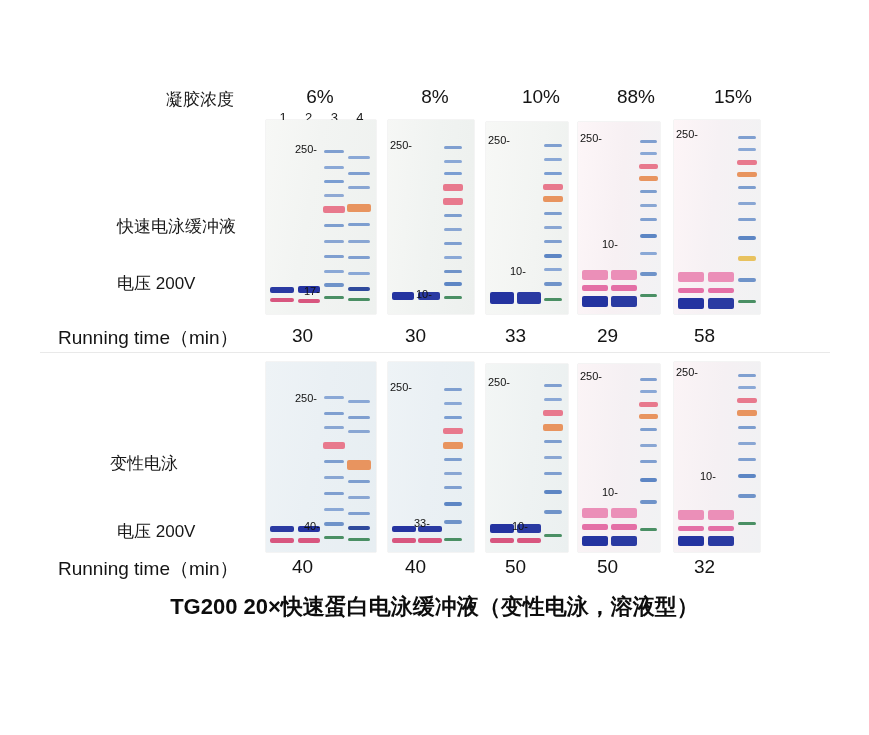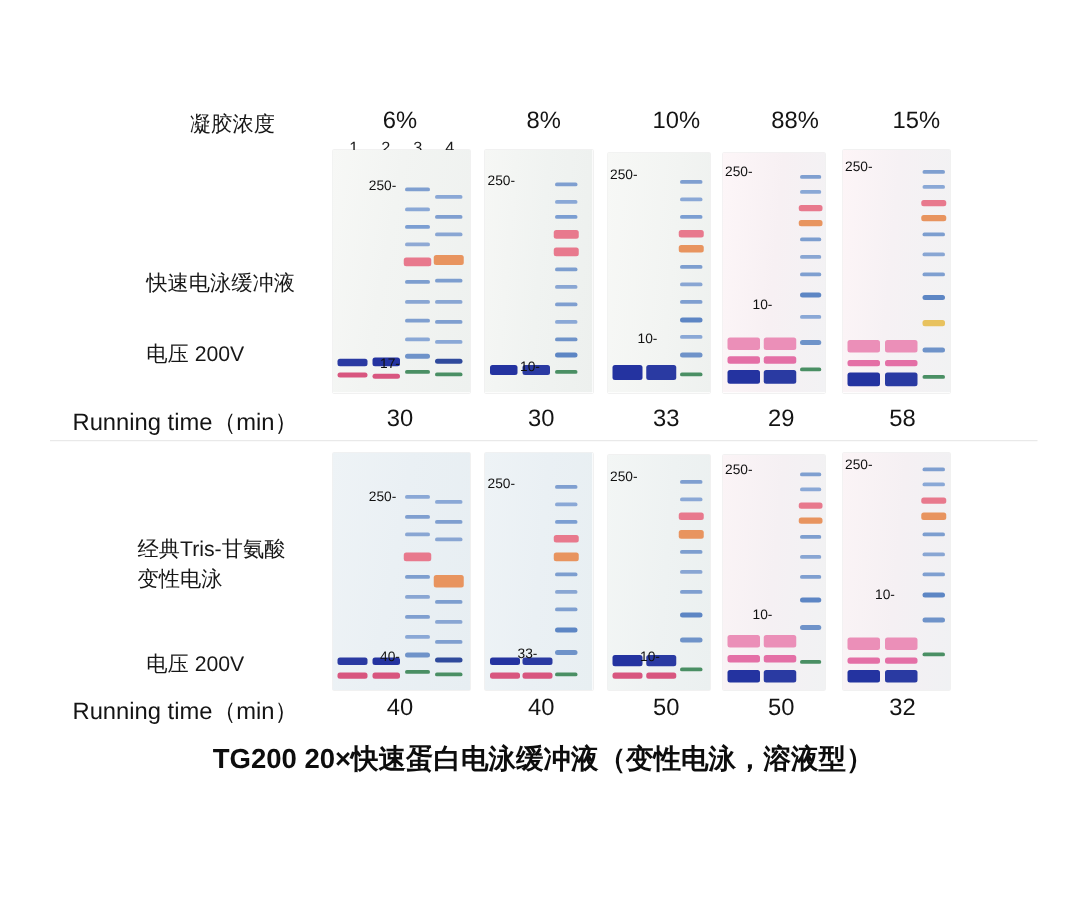--- a/index.html
+++ b/index.html
@@ -39,21 +39,21 @@
   .rt-label {
     position: absolute;
     font-size: 19px;
     color: #141414;
     white-space: nowrap;
   }
   .rt-val {
     position: absolute;
     font-size: 19px;
     color: #141414;
-    text-align: center;
+    text-align: left;
     white-space: nowrap;
   }
   .lane-nums {
     position: absolute;
     font-size: 13px;
     color: #1b1b1b;
     white-space: nowrap;
     letter-spacing: 0;
   }
   .lane-nums span { display: inline-block; width: 22px; text-align: center; }
@@ -97,21 +97,21 @@
   .divider {
     position: absolute;
     background: #e9e9e9;
   }
 </style>
 </head>
 <body>
 
 <div class="page">
 
-  <div class="label cn" style="left:152px; top:88px;">凝胶浓度</div>
+  <div class="label cn" style="left:166px; top:88px;">凝胶浓度</div>
 
   <div class="pct" style="left:290px; top:86px; width:60px;">6%</div>
   <div class="pct" style="left:405px; top:86px; width:60px;">8%</div>
   <div class="pct" style="left:506px; top:86px; width:70px;">10%</div>
   <div class="pct" style="left:601px; top:86px; width:70px;">88%</div>
   <div class="pct" style="left:698px; top:86px; width:70px;">15%</div>
 
   <div class="lane-nums" style="left:272px; top:110px;">
     <span>1</span>
     <span>2</span>
@@ -249,21 +249,20 @@
 
   <div class="rt-label" style="left:58px; top:325px;">Running time（min）</div>
   <div class="rt-val" style="left:292px; top:325px; width:56px;">30</div>
   <div class="rt-val" style="left:405px; top:325px; width:56px;">30</div>
   <div class="rt-val" style="left:505px; top:325px; width:56px;">33</div>
   <div class="rt-val" style="left:597px; top:325px; width:56px;">29</div>
   <div class="rt-val" style="left:694px; top:325px; width:56px;">58</div>
 
   <div class="divider" style="left:40px; top:352px; width:790px; height:1px;"></div>
 
-  <div class="label cn" style="left:110px; top:428px;">经典Tris-甘氨酸</div>
   <div class="label cn" style="left:110px; top:452px;">变性电泳</div>
   <div class="label cn" style="left:117px; top:520px;">电压     200V</div>
 
   <div class="gel" style="left:266px; top:362px; width:110px; height:190px;">
     <div class="bg" style="background: linear-gradient(100deg,#eef3f6 0%, #eaf0f4 45%, #e7eef2 100%);"></div>
     <div class="band" style="left:4px; top:164px; width:24px; height:6px; background:#2a3aa2;"></div>
     <div class="band" style="left:4px; top:176px; width:24px; height:5px; background:#d8567f;"></div>
     <div class="band" style="left:32px; top:164px; width:22px; height:6px; background:#2433a0;"></div>
     <div class="band" style="left:32px; top:176px; width:22px; height:5px; background:#d8567f;"></div>
 

